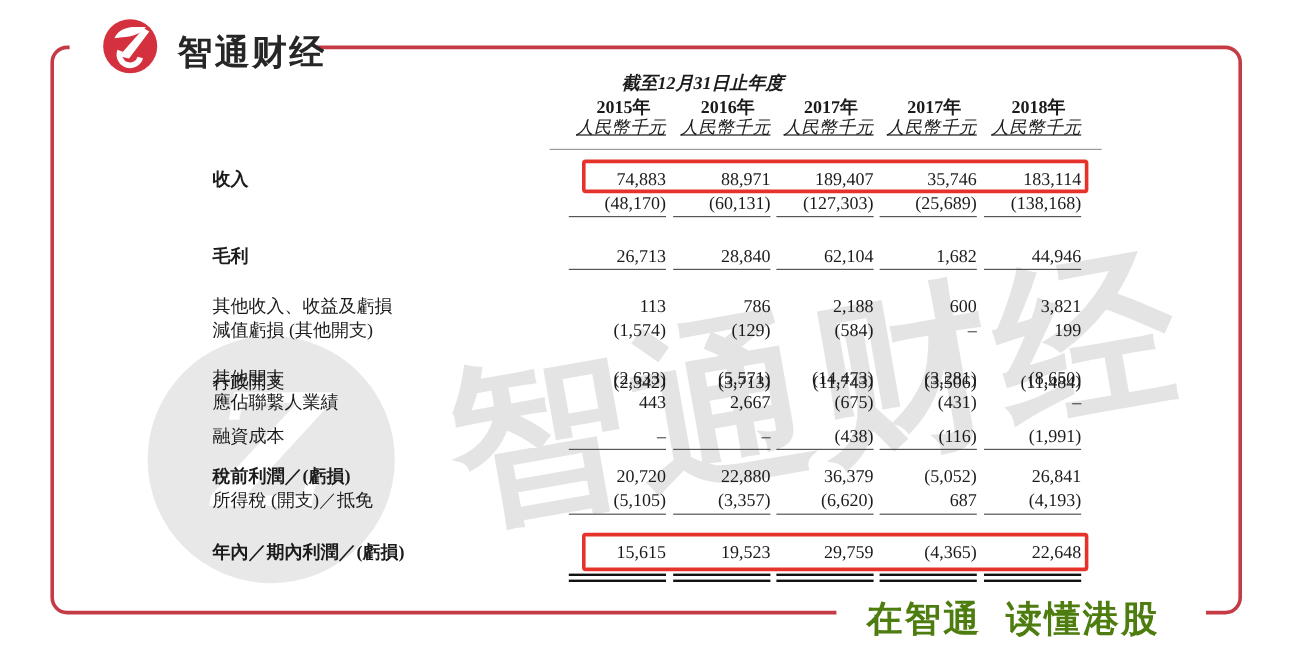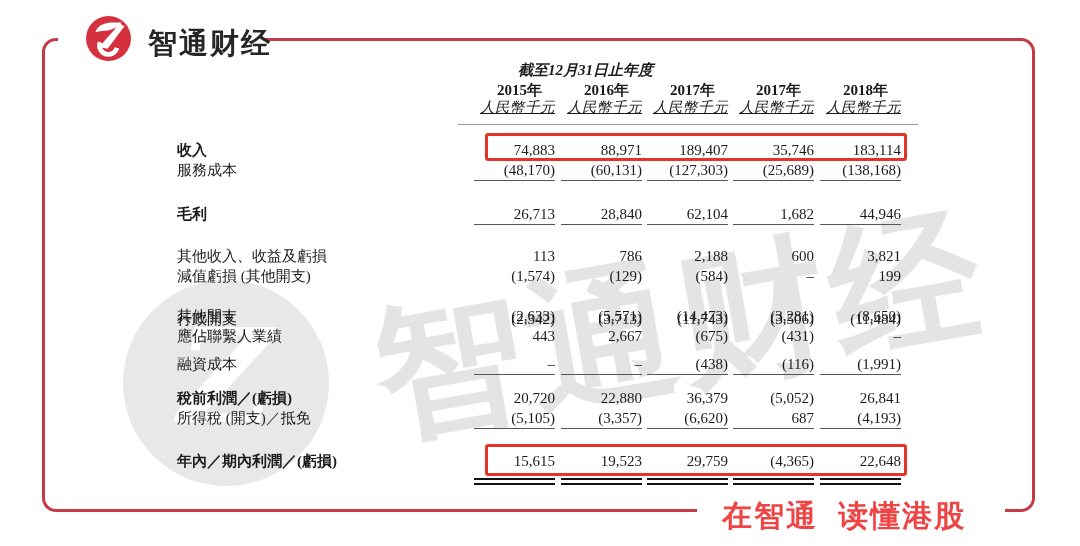--- a/index.html
+++ b/index.html
@@ -25,21 +25,21 @@
 
   
   .logo{position:absolute;left:86px;top:16px;width:45px;height:45px;border-radius:50%;
         background:#d5303e;z-index:3;}
   .logo svg{position:absolute;left:0;top:0;}
   .brand{position:absolute;left:148px;top:24px;z-index:3;
          font-family:"Liberation Sans","DejaVu Sans",sans-serif;font-weight:bold;
          font-size:29px;letter-spacing:2px;color:#262626;}
   .slogan{position:absolute;left:722px;top:496px;z-index:3;white-space:nowrap;
           font-family:"Liberation Sans","DejaVu Sans",sans-serif;font-weight:bold;
-          font-size:30px;letter-spacing:2px;word-spacing:10px;color:#ef4444;}
+          font-size:30px;letter-spacing:2px;word-spacing:10px;color:#4d7c0f;}
 
   
   .trow{position:absolute;left:0;width:1080px;height:20px;z-index:3;font-size:15px;line-height:20px;}
   .tcell{position:absolute;top:0;height:20px;}
   .lab{left:177px;width:290px;text-align:left;}
   .num{width:86px;text-align:right;box-sizing:border-box;}
   .c0{left:469px}.c1{left:556px}.c2{left:642px}.c3{left:728px}.c4{left:815px}
   .bold{font-weight:bold;}
   .grp{position:absolute;top:0;height:20px;font-weight:bold;text-align:center;font-size:15px;}
   .grp1{left:469px;width:259px;padding-right:26px;box-sizing:border-box;font-style:italic;}
@@ -99,21 +99,20 @@
   <div id="rows">
       <div class="trow" style="top: 140px;">
         <div class="tcell lab bold">收入</div>
         <div class="tcell num c0">74,883</div>
         <div class="tcell num c1">88,971</div>
         <div class="tcell num c2">189,407</div>
         <div class="tcell num c3">35,746</div>
         <div class="tcell num c4">183,114</div>
       </div>
       <div class="trow u" style="top: 160px;">
-        <div class="tcell lab">服務成本</div>
         <div class="tcell num c0">
           <span class="uv">(48,170)</span>
         </div>
         <div class="tcell num c1">
           <span class="uv">(60,131)</span>
         </div>
         <div class="tcell num c2">
           <span class="uv">(127,303)</span>
         </div>
         <div class="tcell num c3">

